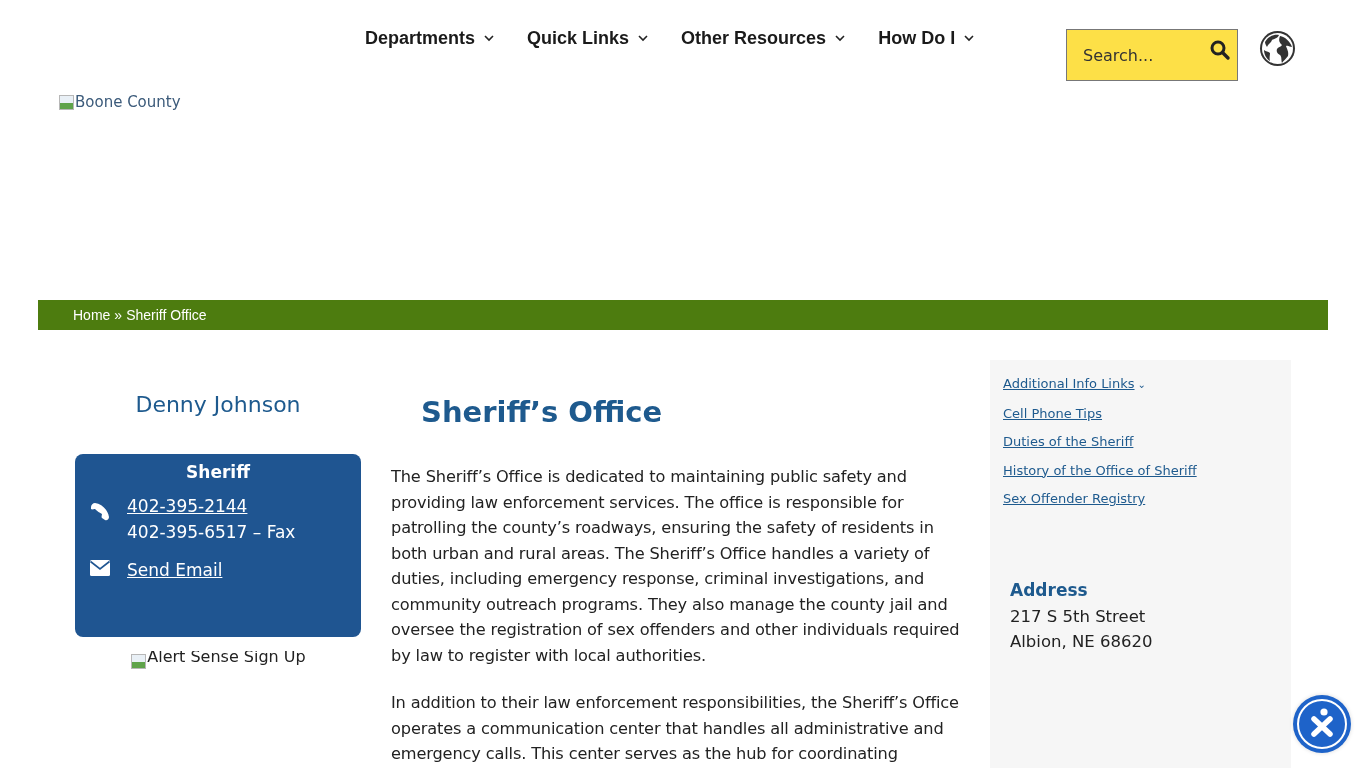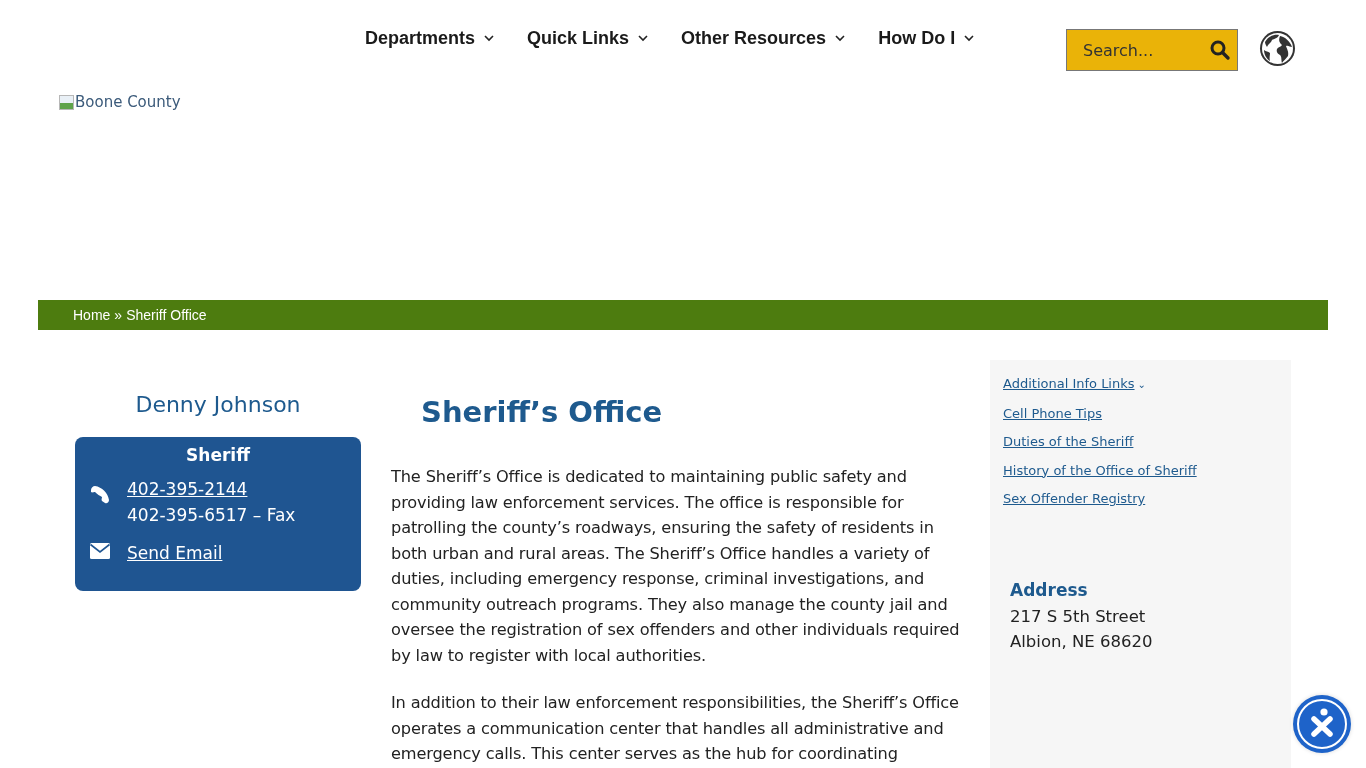--- a/index.html
+++ b/index.html
@@ -5,40 +5,40 @@
     * { box-sizing: border-box; margin: 0; padding: 0; }
     html, body { width: 1366px; height: 768px; overflow: hidden; background: #ffffff; }
     body { font-family: "DejaVu Sans", "Liberation Sans", sans-serif; color: #222; position: relative; }
 
     
     .topnav { position: absolute; top: 16px; left: 365px; height: 44px; display: flex; align-items: center; gap: 0; }
     .nav-item { display: flex; align-items: center; font-family: "Liberation Sans", sans-serif; font-weight: bold; font-size: 18px; color: #1a1a1a; cursor: pointer; margin-right: 33px; white-space: nowrap; }
     .nav-item .chev { margin-left: 9px; width: 10px; height: 10px; display: inline-block; }
     .nav-item .chev svg { display: block; }
 
-    .search-box { position: absolute; top: 29px; left: 1066px; width: 172px; height: 42px; border: 1px solid #777; background: #eab308; display: flex; align-items: center; }
+    .search-box { position: absolute; top: 29px; left: 1066px; width: 172px; height: 52px; border: 1px solid #777; background: #fde047; display: flex; align-items: center; }
     .search-box input { border: none; background: transparent; outline: none; font-family: "DejaVu Sans", sans-serif; font-size: 16px; color: #333; padding-left: 16px; width: 136px; height: 100%; }
     .search-box input::placeholder { color: #333; }
     .search-btn { position: absolute; right: 6px; top: 9px; width: 22px; height: 22px; cursor: pointer; }
     .globe { position: absolute; top: 30px; left: 1259px; width: 37px; height: 37px; cursor: pointer; }
 
     
     .logo { position: absolute; top: 93px; left: 58px; display: flex; align-items: center; font-family: "DejaVu Sans", sans-serif; font-size: 15px; color: #3b5a7a; }
     .broken-img { width: 16px; height: 16px; position: relative; display: inline-block; margin-right: 1px; }
     .broken-img::before { content: ""; position: absolute; left: 1px; top: 1px; width: 13px; height: 13px; border: 1px solid #b7b7b7; background: linear-gradient(180deg, #e9f0f6 0%, #e9f0f6 55%, #5fa34a 56%, #5fa34a 100%); }
 
     
     .breadcrumb { position: absolute; top: 300px; left: 38px; width: 1290px; height: 30px; background: #4d7c0f; display: flex; align-items: center; padding-left: 35px; font-family: "Liberation Sans", sans-serif; font-size: 14px; color: #ffffff; }
     .breadcrumb a { color: #fff; text-decoration: none; cursor: pointer; }
     .breadcrumb .sep { margin: 0 4px; }
 
     
     .left-col { position: absolute; top: 388px; left: 75px; width: 286px; }
     .contact-name { text-align: center; font-size: 22px; color: #1e5a8e; font-weight: normal; height: 38px; line-height: 34px; }
-    .contact-card { margin-top: 11px; background: #1f5591; border-radius: 8px; height: 154px; color: #fff; position: relative; }
+    .contact-card { margin-top: 28px; background: #1f5591; border-radius: 8px; height: 183px; color: #fff; position: relative; }
     .contact-title { text-align: center; font-weight: bold; font-size: 17px; padding-top: 8px; height: 34px; }
     .phone-row { position: absolute; top: 42px; left: 0; width: 100%; }
     .phone-icon { position: absolute; left: 15px; top: 6px; width: 20px; height: 20px; }
     .phone-main { position: absolute; left: 52px; top: 0; font-size: 17px; color: #fff; text-decoration: underline; cursor: pointer; white-space: nowrap; }
     .phone-fax { position: absolute; left: 52px; top: 26px; font-size: 17px; color: #fff; white-space: nowrap; }
     .email-icon { position: absolute; left: 15px; top: 106px; width: 20px; height: 16px; }
     .email-link { position: absolute; left: 52px; top: 106px; font-size: 17px; color: #fff; text-decoration: underline; cursor: pointer; white-space: nowrap; }
     .alert-img { margin-top: 14px; display: flex; justify-content: center; align-items: center; font-size: 16px; color: #222; height: 20px; overflow: hidden; line-height: 14px; }
     .alert-img .alert-text { position: relative; top: -4px; }
 
@@ -146,20 +146,24 @@
       <span class="phone-fax">402-395-6517 – Fax</span>
     </div>
     <span class="email-icon">
       <svg width="20" height="16" viewBox="0 0 20 16">
           <rect x="0" y="0" width="20" height="16" rx="1.5" fill="#fff"></rect>
           <path d="M0.5 1.5 L10 9 L19.5 1.5" stroke="#1f5591" stroke-width="1.6" fill="none"></path>
         </svg>
     </span>
     <a class="email-link">Send Email</a>
   </div>
+  <div class="alert-img">
+    <span class="broken-img"></span>
+    <span class="alert-text">Alert Sense Sign Up</span>
+  </div>
 </aside>
 
 <main class="main">
   <h1 class="page-title">Sheriff’s Office</h1>
   <p class="para">The Sheriff’s Office is dedicated to maintaining public safety and providing law enforcement services. The office is responsible for patrolling the county’s roadways, ensuring the safety of residents in both urban and rural areas. The Sheriff’s Office handles a variety of duties, including emergency response, criminal investigations, and community outreach programs. They also manage the county jail and oversee the registration of sex offenders and other individuals required by law to register with local authorities.</p>
   <p class="para">In addition to their law enforcement responsibilities, the Sheriff’s Office operates a communication center that handles all administrative and emergency calls. This center serves as the hub for coordinating responses to incidents and disseminating important information to the public. The office is equipped with trained dispatchers to address specific challenges, like deputies in the field.</p>
 </main>
 
 <aside class="right-col">
   <ul class="info-links">

